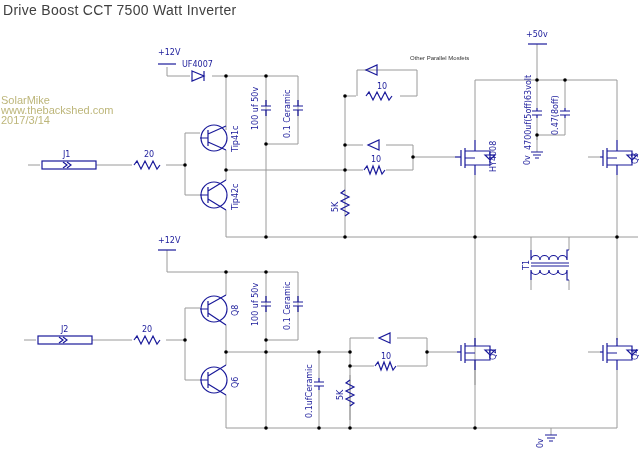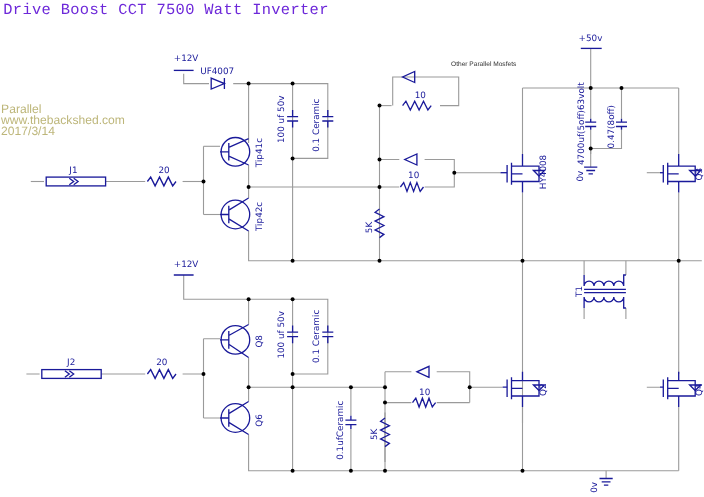--- a/index.html
+++ b/index.html
@@ -1,31 +1,31 @@
 <!DOCTYPE html>
 <html><head>
 <meta charset="utf-8">
 <style>
   html, body { margin:0; padding:0; background:#ffffff; }
   body { width:640px; height:452px; overflow:hidden; position:relative; font-family:"DejaVu Sans", sans-serif; }
-  #title { position:absolute; left:3px; top:2px; font-family:Liberation Mono, monospace; font-size:14px; color:#6d28d9; letter-spacing:0.3px; }
+  #title { position:absolute; left:3px; top:2px; font-family:Liberation Sans, sans-serif; font-size:14px; color:#404040; letter-spacing:0.3px; }
   #credit { position:absolute; left:1px; top:95px; font-family:"Liberation Sans", sans-serif; font-size:11px; line-height:10px; color:#bdb67a; }
   svg { position:absolute; left:0; top:0; }
   .w { stroke:#9a9a9a; stroke-width:1; fill:none; }
   .c { stroke:#1a1a9a; stroke-width:1.2; fill:none; }
   .lbl { fill:#1a1a9a; font-family:"DejaVu Sans", sans-serif; font-size:8px; }
   .note { fill:#333; font-family:"Liberation Sans", sans-serif; font-size:6px; }
   .dot { fill:#000; }
 </style>
 </head>
 <body>
 
 <div id="title">Drive Boost CCT 7500 Watt Inverter</div>
 <div id="credit">
-  <div>Parallel</div>
+  <div>SolarMike</div>
   <div>www.thebackshed.com</div>
   <div>2017/3/14</div>
 </div>
 
 <svg width="640" height="452" viewBox="0 0 640 452">
 
   <g>
 
     <path class="w" d="M167 67 V76 H190"></path>
     <path class="w" d="M212 76 H298 V144 H266"></path>

